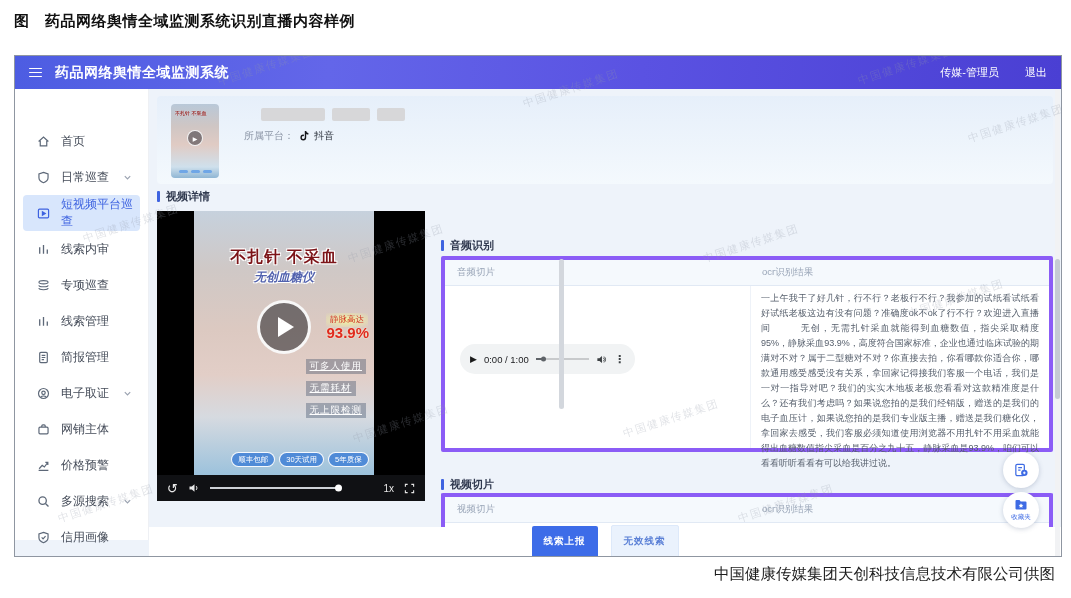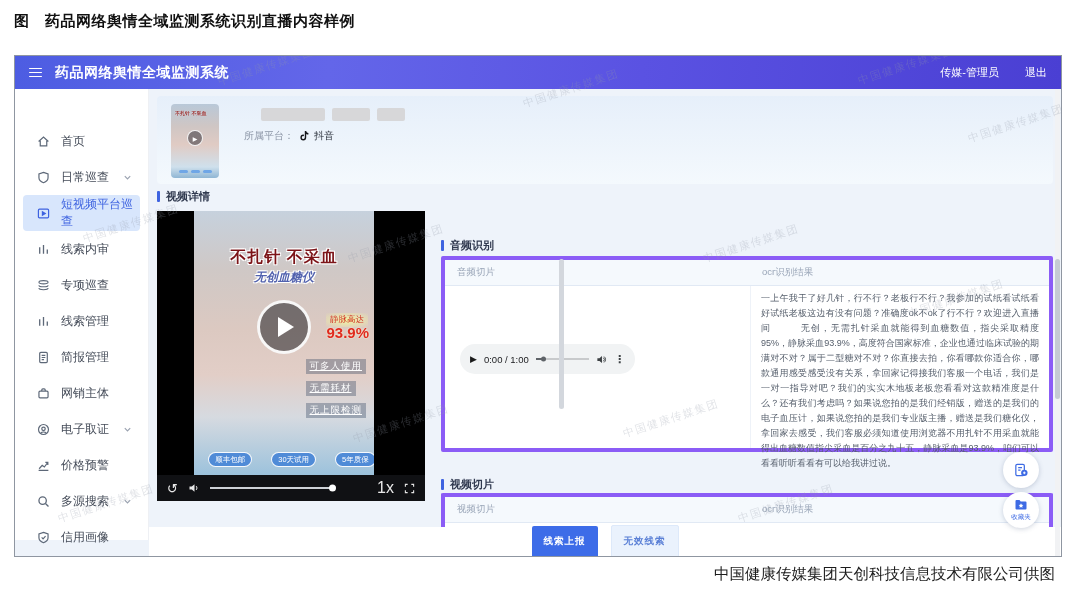--- a/index.html
+++ b/index.html
@@ -68,28 +68,28 @@
   .ov-t2 { position:absolute; left:0; top:58px; width:100%; text-align:center; font-size:12px; font-weight:700; font-style:italic; color:#5161ae;
     text-shadow:1px 1px 0 #fff,-1px -1px 0 #fff,1px -1px 0 #fff,-1px 1px 0 #fff; }
   .ov-acc-label { position:absolute; right:6px; top:102px; font-size:8.5px; color:#d23024; background:radial-gradient(#f2f4a2,rgba(242,244,162,0)); padding:1px 4px; }
   .ov-acc-value { position:absolute; right:5px; top:113px; font-size:15px; font-weight:800; color:#e02a1e; text-shadow:0 0 2px #fffbe0; }
   .ov-feats { position:absolute; right:8px; top:148px; display:flex; flex-direction:column; gap:7px; align-items:flex-start; }
   .ov-feats span { font-size:9.5px; color:#fff; text-decoration:underline; background:rgba(45,65,95,.35); padding:1px 4px; letter-spacing:1px; }
   .big-play { position:absolute; left:50%; top:44%; width:54px; height:54px; transform:translate(-50%,-50%);
     border-radius:50%; border:3px solid rgba(255,255,255,.95); background:rgba(15,18,24,.5);
     display:flex; align-items:center; justify-content:center; cursor:pointer; }
   .big-play .tri { width:0; height:0; border-left:16px solid #fff; border-top:10px solid transparent; border-bottom:10px solid transparent; margin-left:4px; }
-  .ov-pills { position:absolute; left:8px; bottom:8px; width:100%; display:flex; justify-content:center; gap:19px; }
+  .ov-pills { position:absolute; left:16px; bottom:8px; width:100%; display:flex; justify-content:center; gap:4px; }
   .ov-pills span { font-size:7.5px; color:#fff; background:rgba(64,128,214,.85); border:1px solid rgba(255,255,255,.95); border-radius:8px; padding:1.5px 6px; white-space:nowrap; }
   .controls { position:absolute; left:0; bottom:0; width:100%; height:26px; background:#101114; display:flex; align-items:center; padding:0 10px; gap:10px; }
   .c-replay { color:#e8e8e8; font-size:13px; line-height:1; cursor:pointer; }
   .c-vol { color:#e8e8e8; display:inline-flex; cursor:pointer; } .c-vol svg { width:12px; height:12px; }
   .c-track { flex:1; height:2px; background:#cdd1d6; position:relative; cursor:pointer; }
   .c-track .dot { position:absolute; right:-1px; top:50%; transform:translateY(-50%); width:7px; height:7px; border-radius:50%; background:#fff; }
-  .c-speed { color:#e8e8e8; font-size:16px; cursor:pointer;margin-left:32px; }
+  .c-speed { color:#e8e8e8; font-size:10px; cursor:pointer;margin-left:32px; }
   .c-fs { color:#e8e8e8; display:inline-flex; cursor:pointer; } .c-fs svg { width:11px; height:11px; }
 
   
   .dtable { position:absolute; background:#fff; border:4px solid #8b5cf6; border-radius:2px; }
   .audio-table { left:292px; top:167px; width:612px; height:196px; }
   .video-table { left:292px; top:404px; width:612px; height:36px; border-bottom:none; }
   .thead { display:flex; height:26px; background:#f5f9fd; border-bottom:1px solid #e1e9f4; align-items:center; font-size:9.5px; color:#9aa6b8; }
   .thead .c1 { width:50.5%; padding-left:12px; }
   .thead .c2 { flex:1; padding-left:12px; }
   .tbody { position:relative; display:flex; height:calc(100% - 26px); }
@@ -214,40 +214,40 @@
             <svg viewBox="0 0 12 12" fill="none" stroke="currentColor" stroke-width="1.1">
               <rect x="2.5" y="1.3" width="7" height="9.4" rx="1"></rect>
               <path d="M4.3 4 H7.7 M4.3 6 H7.7 M4.3 8 H6.5"></path>
             </svg>
           </span>
         <span>简报管理</span>
       </div>
       <div class="sitem">
         <span class="sicon">
             <svg viewBox="0 0 12 12" fill="none" stroke="currentColor" stroke-width="1.1">
-              <rect x="1.8" y="3.8" width="8.4" height="6.2" rx="1"></rect>
-              <path d="M4.4 3.8 V2.8 A1 1 0 0 1 5.4 1.8 H6.6 A1 1 0 0 1 7.6 2.8 V3.8"></path>
-            </svg>
-          </span>
-        <span>网销主体</span>
-      </div>
-      <div class="sitem">
-        <span class="sicon">
-            <svg viewBox="0 0 12 12" fill="none" stroke="currentColor" stroke-width="1.1">
               <circle cx="6" cy="6" r="4.6"></circle>
               <circle cx="6" cy="5.4" r="1.6"></circle>
               <path d="M3.8 9.2 C4.3 8 7.7 8 8.2 9.2"></path>
             </svg>
           </span>
         <span>电子取证</span>
         <span class="chev">
             <svg viewBox="0 0 10 10" fill="none" stroke="currentColor" stroke-width="1.3">
               <path d="M2 3.5 L5 6.5 L8 3.5"></path>
             </svg>
           </span>
+      </div>
+      <div class="sitem">
+        <span class="sicon">
+            <svg viewBox="0 0 12 12" fill="none" stroke="currentColor" stroke-width="1.1">
+              <rect x="1.8" y="3.8" width="8.4" height="6.2" rx="1"></rect>
+              <path d="M4.4 3.8 V2.8 A1 1 0 0 1 5.4 1.8 H6.6 A1 1 0 0 1 7.6 2.8 V3.8"></path>
+            </svg>
+          </span>
+        <span>网销主体</span>
       </div>
       <div class="sitem">
         <span class="sicon">
             <svg viewBox="0 0 12 12" fill="none" stroke="currentColor" stroke-width="1.1">
               <path d="M1.5 10.5 H10.5 M2 9 L4.8 5.8 L6.8 7.4 L10 3.2 M10 5.5 V3.2 H7.7"></path>
             </svg>
           </span>
         <span>价格预警</span>
       </div>
       <div class="sitem">

